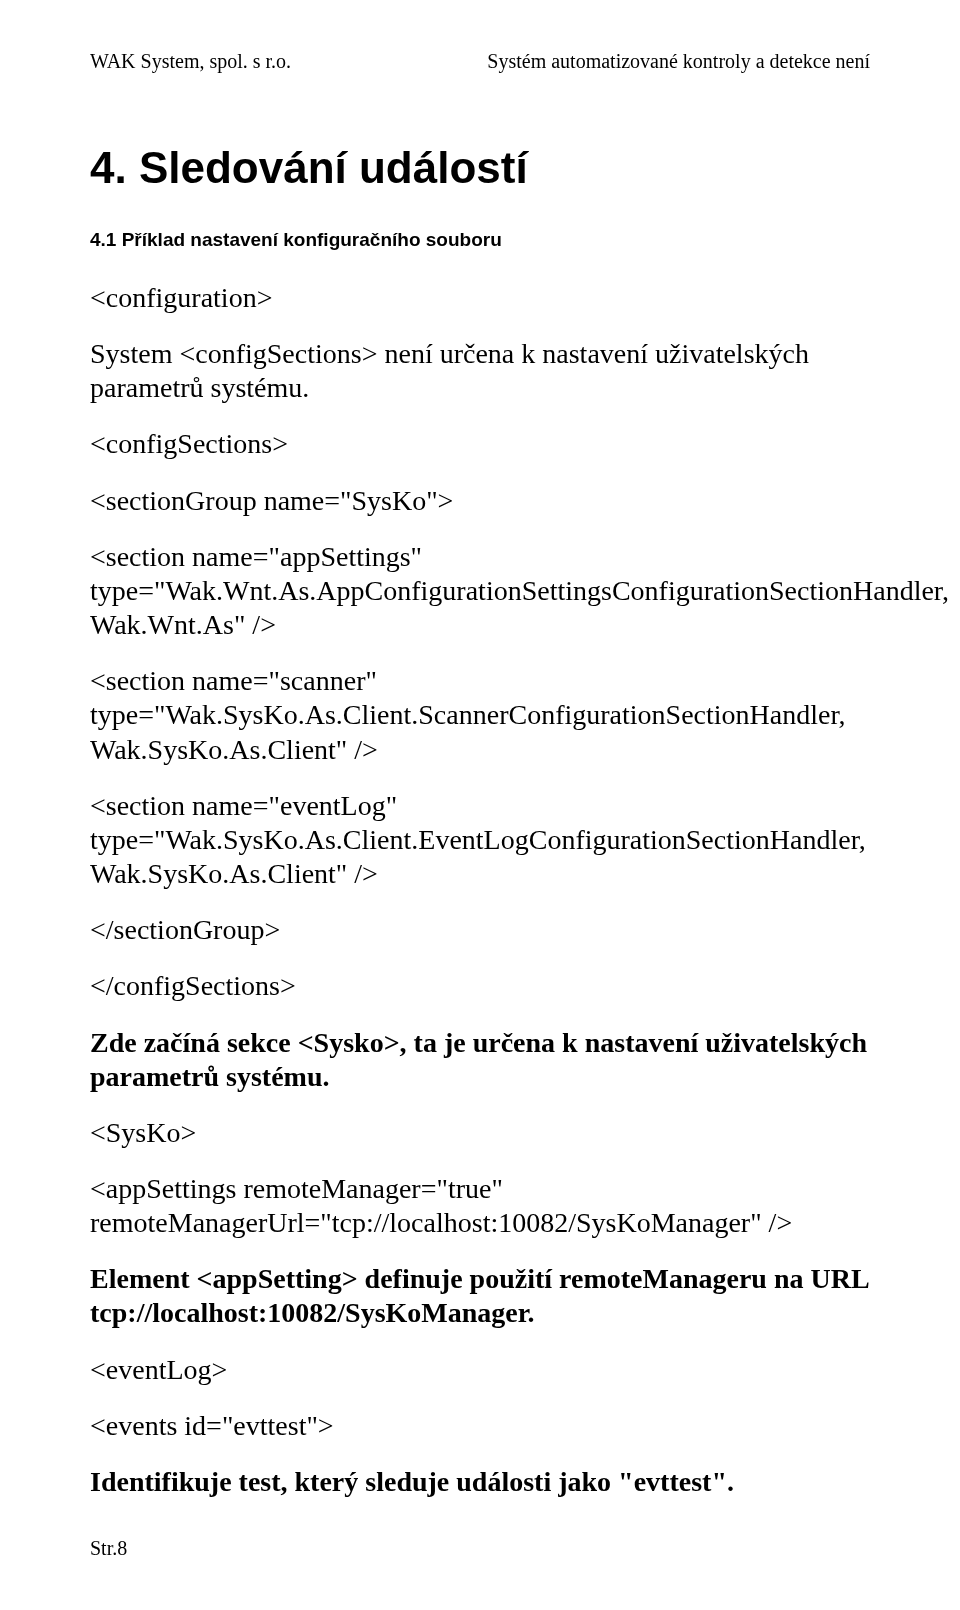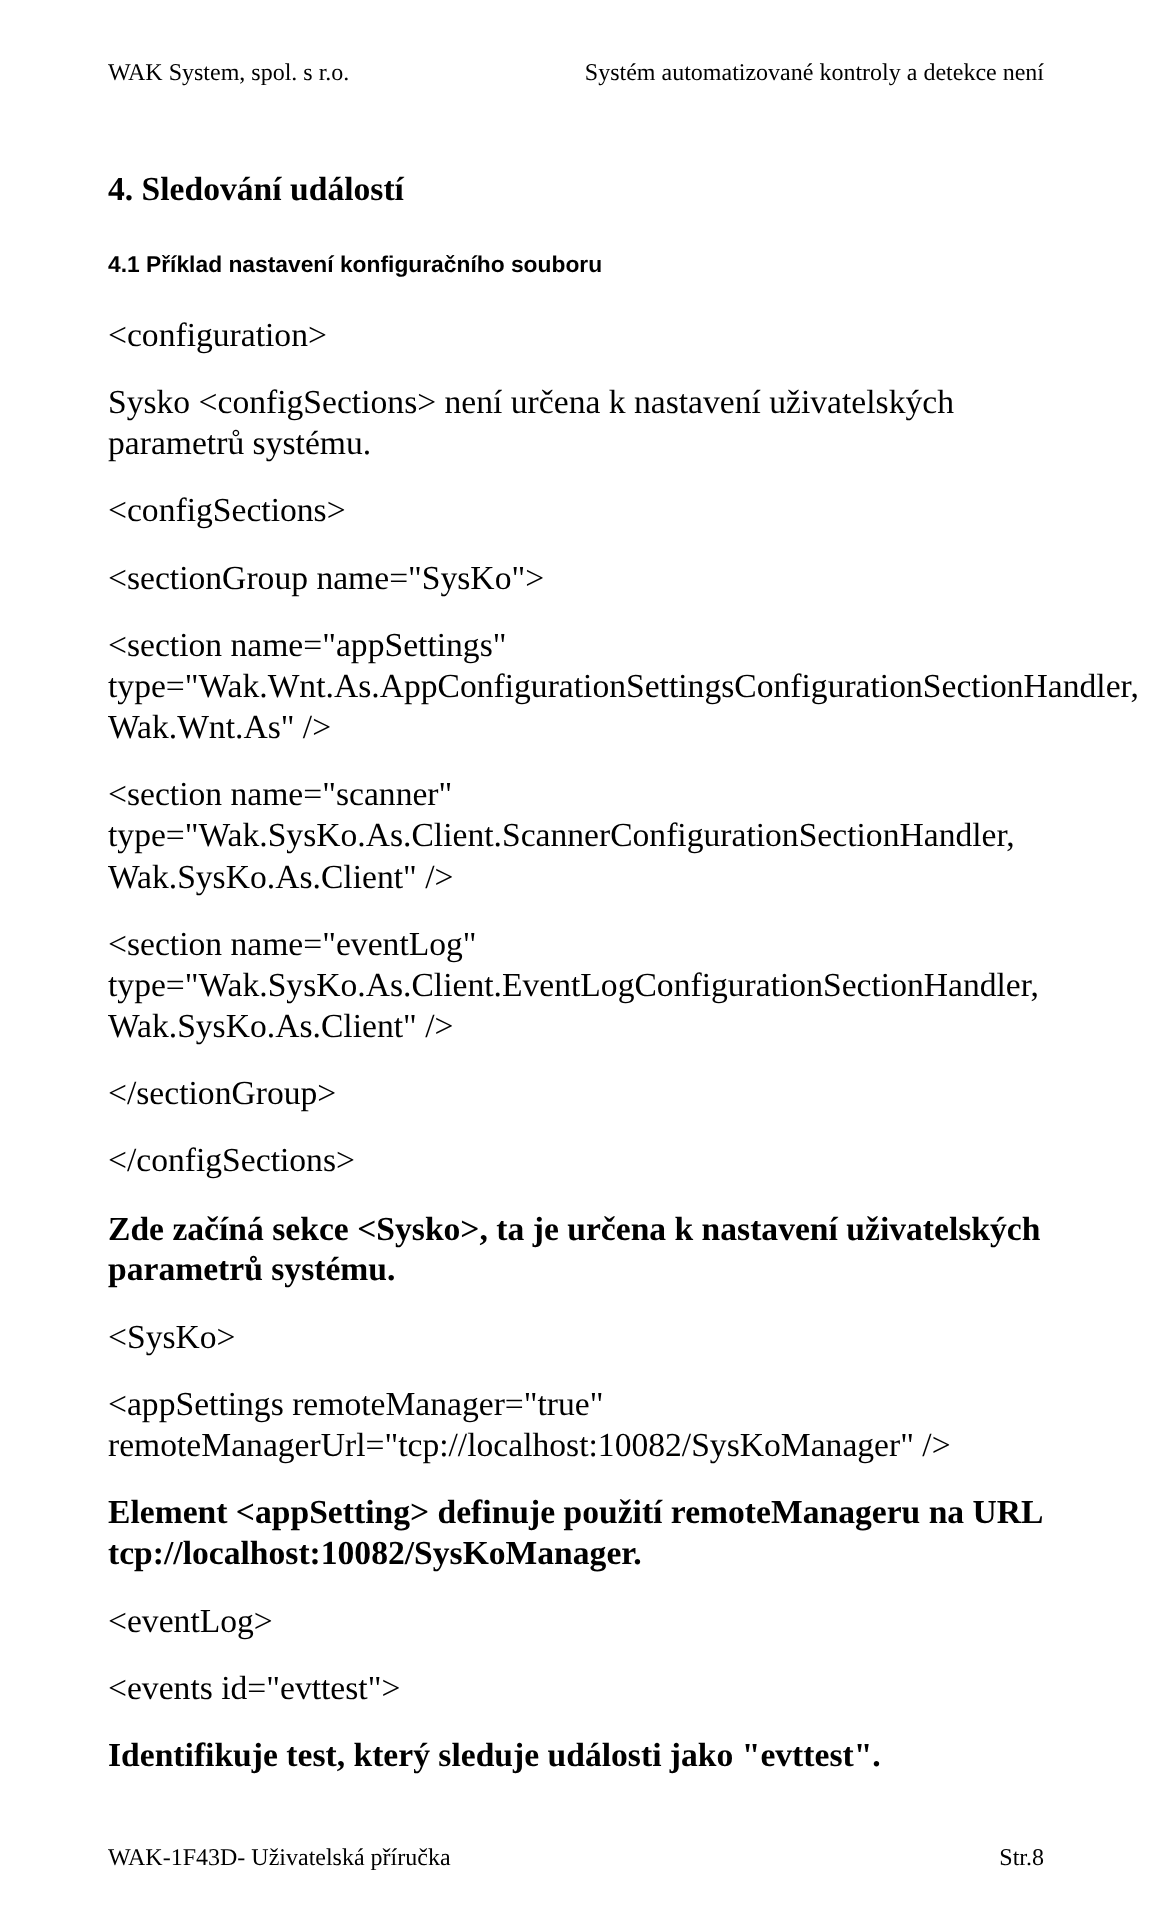--- a/index.html
+++ b/index.html
@@ -12,22 +12,22 @@
     position: relative;
     padding: 50px 90px 60px 90px;
   }
   .header {
     display: flex;
     justify-content: space-between;
     font-size: 20px;
     margin-bottom: 70px;
   }
   .h1 {
-    font-family: Liberation Serif, serif;
-    font-size: 28px;
+    font-family: Liberation Sans, sans-serif;
+    font-size: 44px;
     font-weight: bold;
     margin-bottom: 36px;
   }
   .h2 {
     font-family: Arial, Helvetica, sans-serif;
     font-size: 19px;
     font-weight: bold;
     margin-bottom: 30px;
   }
   .para {
@@ -53,21 +53,21 @@
   <span>WAK System, spol. s r.o.</span>
   <span>Systém automatizované kontroly a detekce není</span>
 </div>
 
 <div class="h1">4. Sledování událostí</div>
 <div class="h2">4.1 Příklad nastavení konfiguračního souboru</div>
 
 <div class="para">&lt;configuration&gt;</div>
 
 <div class="para">
-  <span>Sysko </span><span>&lt;configSections&gt;</span><span> není určena k nastavení uživatelských parametrů systému.</span>
+  <span>System </span><span>&lt;configSections&gt;</span><span> není určena k nastavení uživatelských parametrů systému.</span>
 </div>
 
 <div class="para">&lt;configSections&gt;</div>
 <div class="para">&lt;sectionGroup name="SysKo"&gt;</div>
 <div class="para">&lt;section name="appSettings" type="Wak.Wnt.As.AppConfigurationSettingsConfigurationSectionHandler, Wak.Wnt.As" /&gt;</div>
 <div class="para">&lt;section name="scanner" type="Wak.SysKo.As.Client.ScannerConfigurationSectionHandler, Wak.SysKo.As.Client" /&gt;</div>
 <div class="para">&lt;section name="eventLog" type="Wak.SysKo.As.Client.EventLogConfigurationSectionHandler, Wak.SysKo.As.Client" /&gt;</div>
 <div class="para">&lt;/sectionGroup&gt;</div>
 <div class="para">&lt;/configSections&gt;</div>
 
@@ -76,15 +76,14 @@
 </div>
 
 <div class="para">&lt;SysKo&gt;</div>
 <div class="para">&lt;appSettings remoteManager="true" remoteManagerUrl="tcp://localhost:10082/SysKoManager" /&gt;</div>
 <div class="para bold">Element &lt;appSetting&gt; definuje použití remoteManageru na URL tcp://localhost:10082/SysKoManager.</div>
 <div class="para">&lt;eventLog&gt;</div>
 <div class="para">&lt;events id="evttest"&gt;</div>
 <div class="para bold">Identifikuje test, který sleduje události jako "evttest".</div>
 
 <div class="footer">
-  <span>WAK-1F43D- Uživatelská příručka</span>
   <span>Str.8</span>
 </div>
 
 </body></html>

